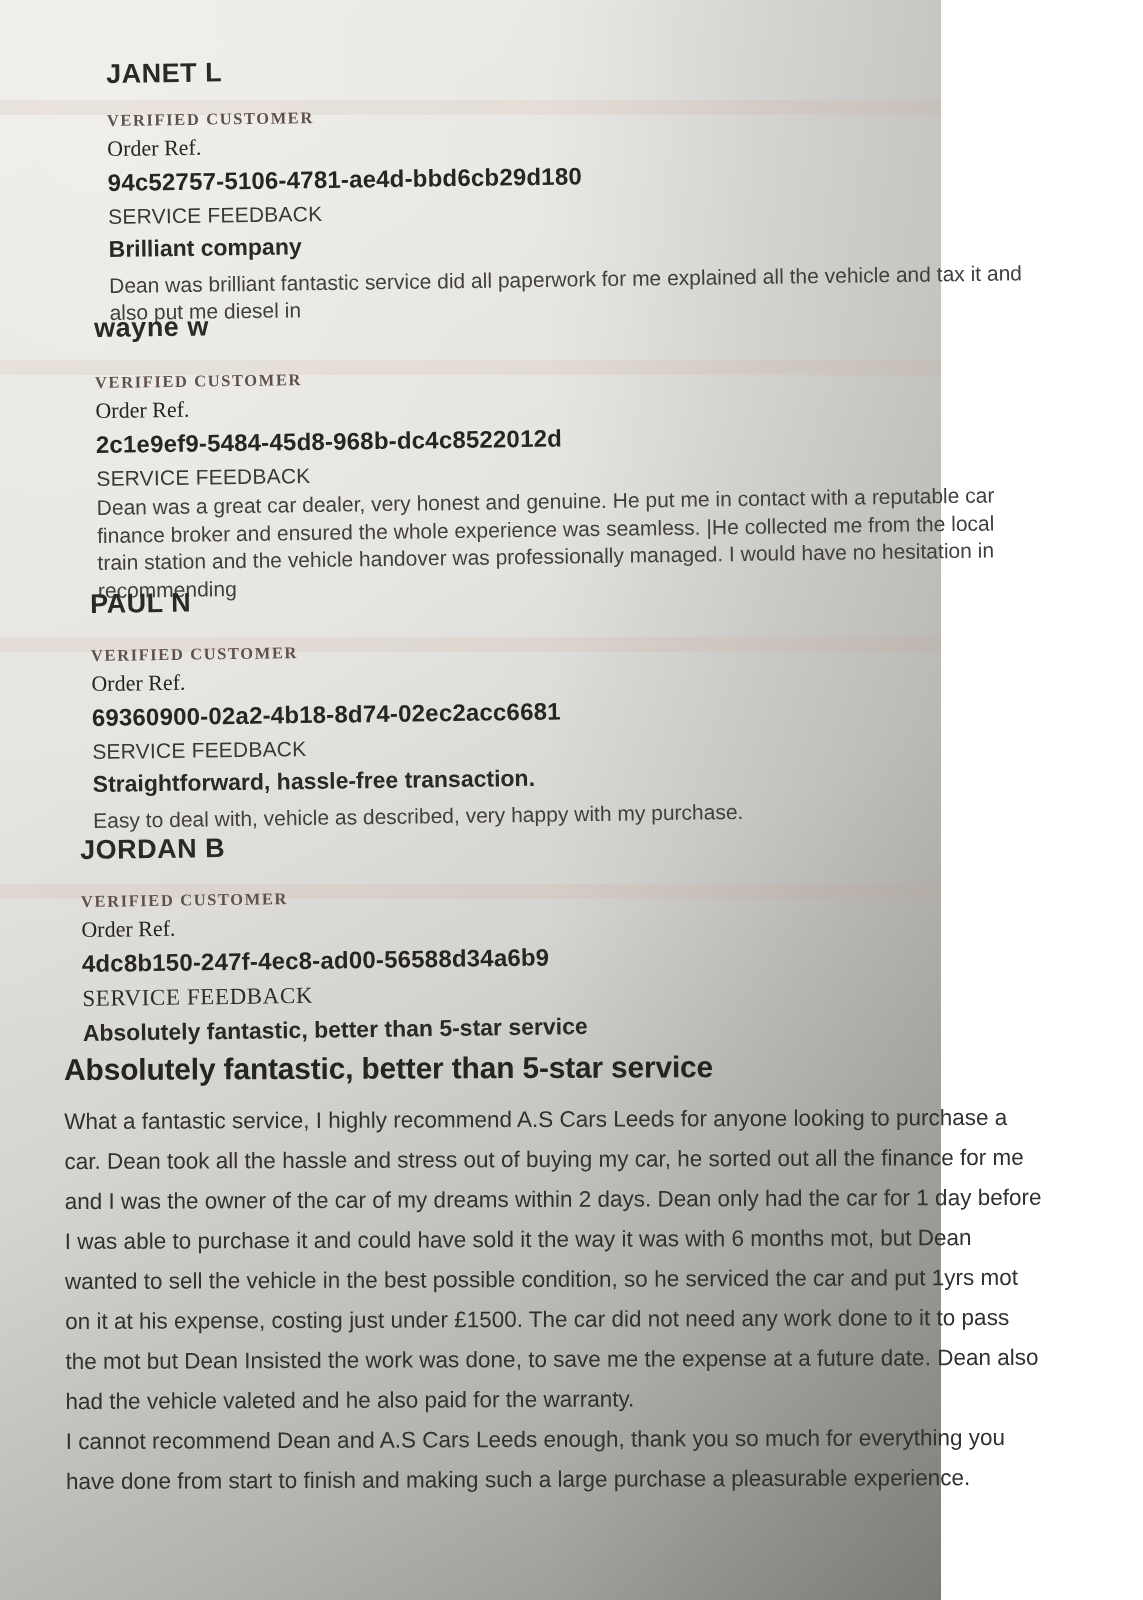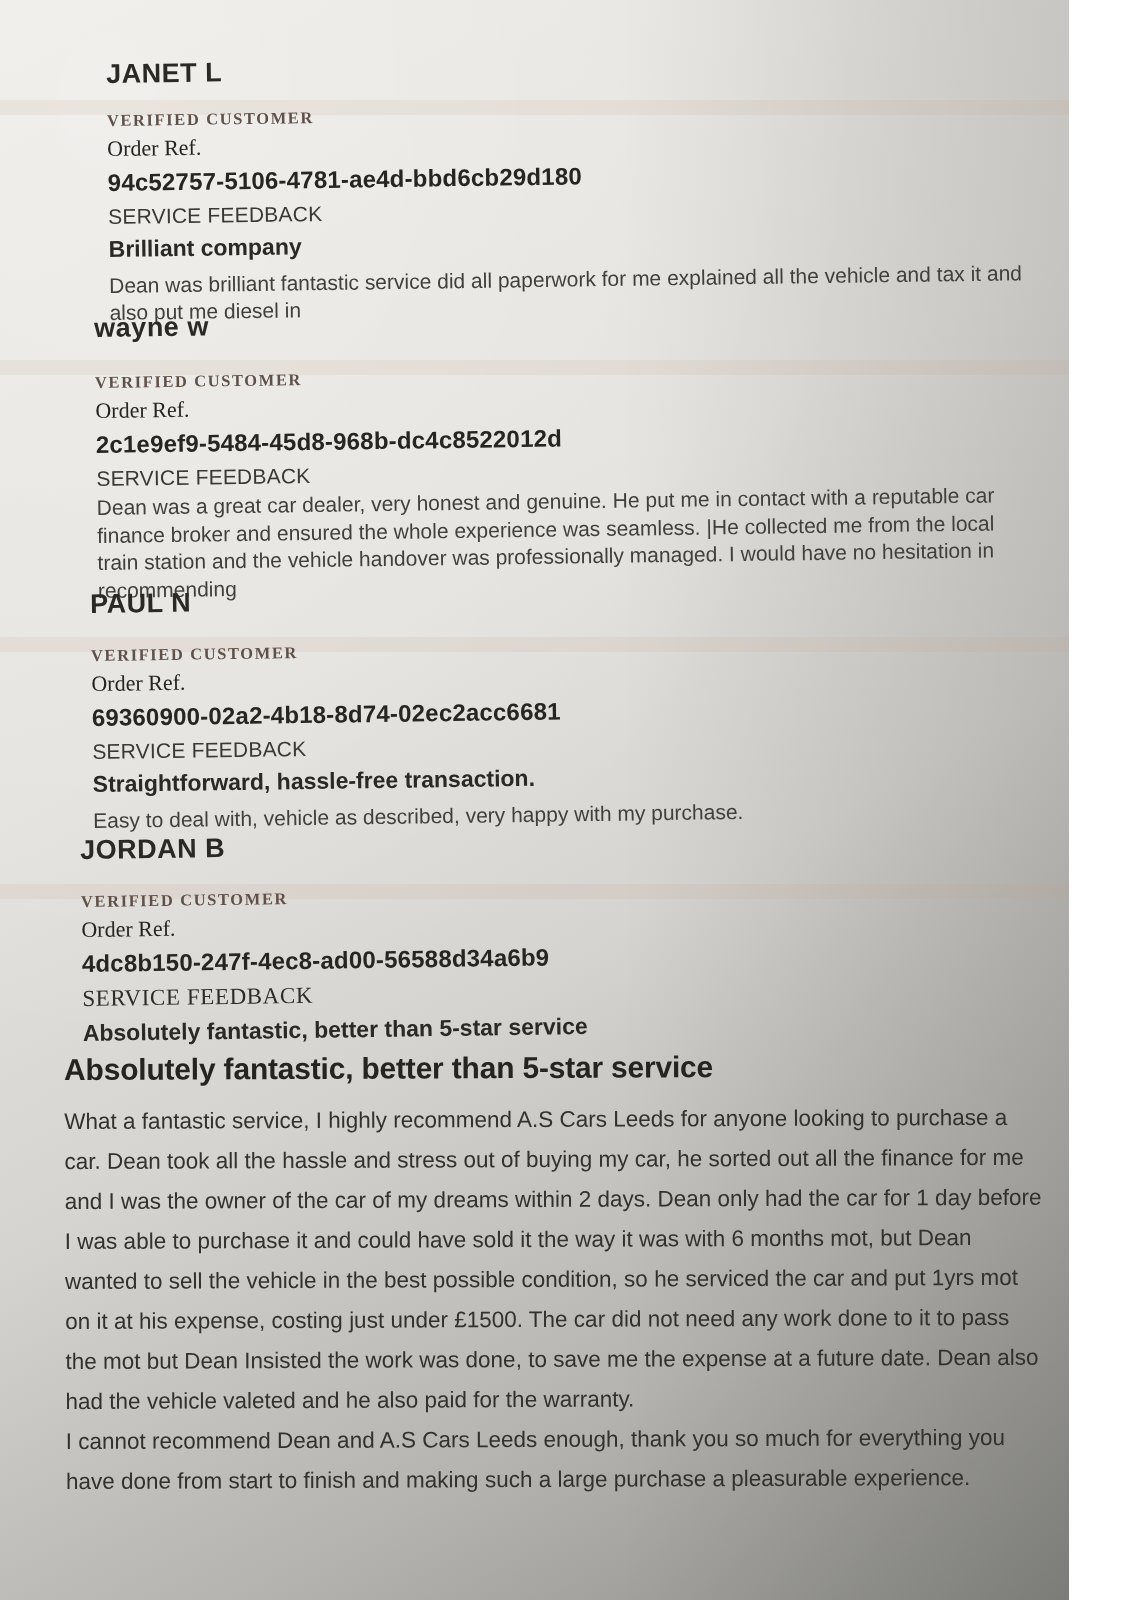--- a/index.html
+++ b/index.html
@@ -3,21 +3,21 @@
 <meta charset="utf-8">
 <style>
   html, body { margin: 0; padding: 0; }
   body {
     width: 1143px; height: 1600px;
     overflow: hidden;
     font-family: "Liberation Sans", sans-serif;
   }
   .paper {
     position: relative;
-    width: 1069px; height: 1600px;
+    width: 941px; height: 1600px;
     background:
       radial-gradient(130% 110% at 10% 6%, rgba(255,255,255,0.30), rgba(255,255,255,0) 55%),
       linear-gradient(to right, rgba(40,40,38,0) 58%, rgba(40,40,38,0.10) 84%, rgba(40,40,38,0.16) 100%),
       linear-gradient(152deg, #ebe9e5 0%, #e4e2de 38%, #d6d4d0 58%, #b4b3af 80%, #8b8b87 100%);
   }
   .band {
     position: absolute; left: 0; width: 100%; height: 15px;
     background: rgba(196,160,140,0.14);
     z-index: 0;
   }

